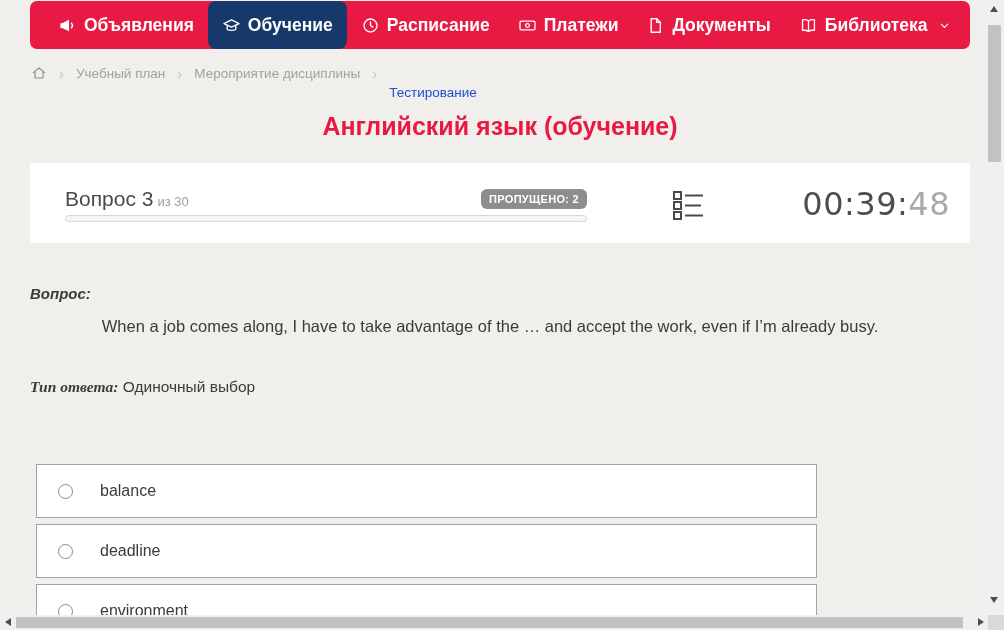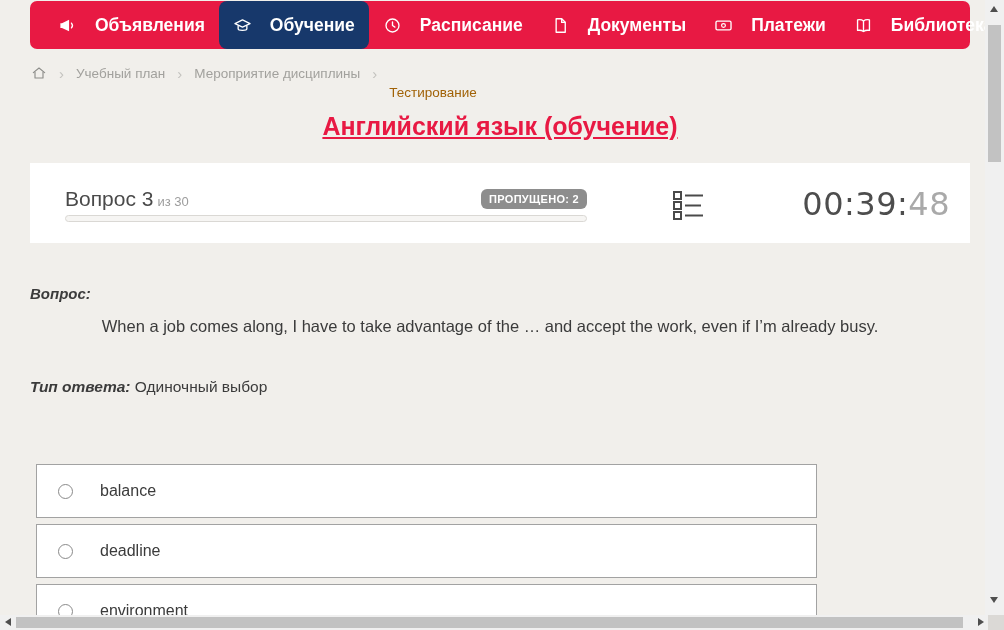--- a/index.html
+++ b/index.html
@@ -9,41 +9,41 @@
     background:#f1efeb;font-family:"Liberation Sans",sans-serif;
   }
   
   .topnav{
     position:absolute;left:30px;top:1px;width:940px;height:48px;
     background:#e81943;border-radius:7px;
     display:flex;align-items:stretch;justify-content:space-between;
     padding:0 14px;
   }
   .nav-item{
-    display:flex;align-items:center;gap:18px;
+    display:flex;align-items:center;gap:7px;
     padding:0 14px;color:#ffffff;font-weight:700;font-size:17.5px;
     cursor:pointer;white-space:nowrap;
   }
   .nav-item.active{background:#17386b;border-radius:8px;justify-content:space-between;}
   .nav-ic{display:flex;align-items:center;}
   .nav-ic svg{display:block;}
   .nav-caret{display:flex;align-items:center;margin-left:4px;}
   
   .breadcrumb{
     position:absolute;left:31px;top:62px;height:22px;
     display:flex;align-items:center;gap:12px;font-size:13.5px;color:#a2a19d;
   }
   .crumb-sep{color:#c3c2be;font-size:15px;line-height:1;}
   .crumb{color:#a2a19d;cursor:pointer;}
-  .crumb.current{color:#a16207;cursor:default;margin-top:39px;}
+  .crumb.current{color:#1d4ed8;cursor:default;margin-top:39px;}
   .home-ic{display:flex;align-items:center;}
   
   .page-title{
     position:absolute;left:0;top:112px;width:1000px;text-align:center;
-    margin:0;font-size:25px;font-weight:700;color:#e81943;text-decoration:underline;
+    margin:0;font-size:25px;font-weight:700;color:#e81943;
   }
   
   .panel{
     position:absolute;left:30px;top:163px;width:940px;height:80px;
     background:#ffffff;
   }
   .q-number{
     position:absolute;left:35px;top:24px;font-size:21px;color:#4a4a4a;
   }
   .q-total{font-size:13px;color:#9d9d9d;margin-left:4px;}
@@ -67,21 +67,21 @@
     position:absolute;left:30px;top:285px;margin:0;
     font-size:15px;font-weight:700;font-style:italic;color:#3b3b3b;
   }
   .q-text{
     position:absolute;left:30px;top:317px;margin:0;width:920px;
     font-size:16.5px;color:#3b3b3b;text-align:center;
   }
   .q-type{
     position:absolute;left:30px;top:378px;margin:0;font-size:15.5px;color:#3b3b3b;
   }
-  .q-type b{font-style:italic;}
+  .q-type b{font-style:italic;font-family:Liberation Serif, serif;}
   
   .option{
     position:absolute;left:36px;width:781px;height:54px;
     background:#ffffff;border:1px solid #a2a2a2;
     display:flex;align-items:center;cursor:pointer;
   }
   .option .radio{
     width:15px;height:15px;border:1px solid #8a8a8a;border-radius:50%;
     margin-left:21px;background:#fff;flex:0 0 auto;
   }
@@ -128,34 +128,34 @@
         <svg width="19" height="19" viewBox="0 0 24 24">
             <circle cx="12" cy="12" r="8.2" stroke="#fff" stroke-width="1.7" fill="none"></circle>
             <path d="M12 7.5 V12 l3 2" stroke="#fff" stroke-width="1.7" fill="none" stroke-linecap="round"></path>
           </svg>
       </span>
       <span>Расписание</span>
     </div>
     <div class="nav-item">
       <span class="nav-ic">
         <svg width="19" height="19" viewBox="0 0 24 24">
+            <rect x="2.5" y="6.5" width="19" height="11" rx="1.8" stroke="#fff" fill="none" stroke-width="1.7"></rect>
+            <circle cx="12" cy="12" r="2.4" stroke="#fff" fill="none" stroke-width="1.5"></circle>
+          </svg>
+      </span>
+      <span>Платежи</span>
+    </div>
+    <div class="nav-item">
+      <span class="nav-ic">
+        <svg width="19" height="19" viewBox="0 0 24 24">
             <path d="M6.5 3.5 h7 l4.5 4.5 v12.5 h-11.5 z" stroke="#fff" fill="none" stroke-width="1.7" stroke-linejoin="round"></path>
             <path d="M13.5 3.5 V8 h4.5" stroke="#fff" fill="none" stroke-width="1.7"></path>
           </svg>
       </span>
       <span>Документы</span>
-    </div>
-    <div class="nav-item">
-      <span class="nav-ic">
-        <svg width="19" height="19" viewBox="0 0 24 24">
-            <rect x="2.5" y="6.5" width="19" height="11" rx="1.8" stroke="#fff" fill="none" stroke-width="1.7"></rect>
-            <circle cx="12" cy="12" r="2.4" stroke="#fff" fill="none" stroke-width="1.5"></circle>
-          </svg>
-      </span>
-      <span>Платежи</span>
     </div>
     <div class="nav-item">
       <span class="nav-ic">
         <svg width="19" height="19" viewBox="0 0 24 24">
             <path d="M12 6.2 C10.2 4.8 7.5 4.3 4.5 4.8 V18.2 C7.5 17.7 10.2 18.2 12 19.6 C13.8 18.2 16.5 17.7 19.5 18.2 V4.8 C16.5 4.3 13.8 4.8 12 6.2 Z" stroke="#fff" fill="none" stroke-width="1.7" stroke-linejoin="round"></path>
             <path d="M12 6.2 V19.6" stroke="#fff" stroke-width="1.7"></path>
           </svg>
       </span>
       <span>Библиотека</span>
       <span class="nav-caret">

